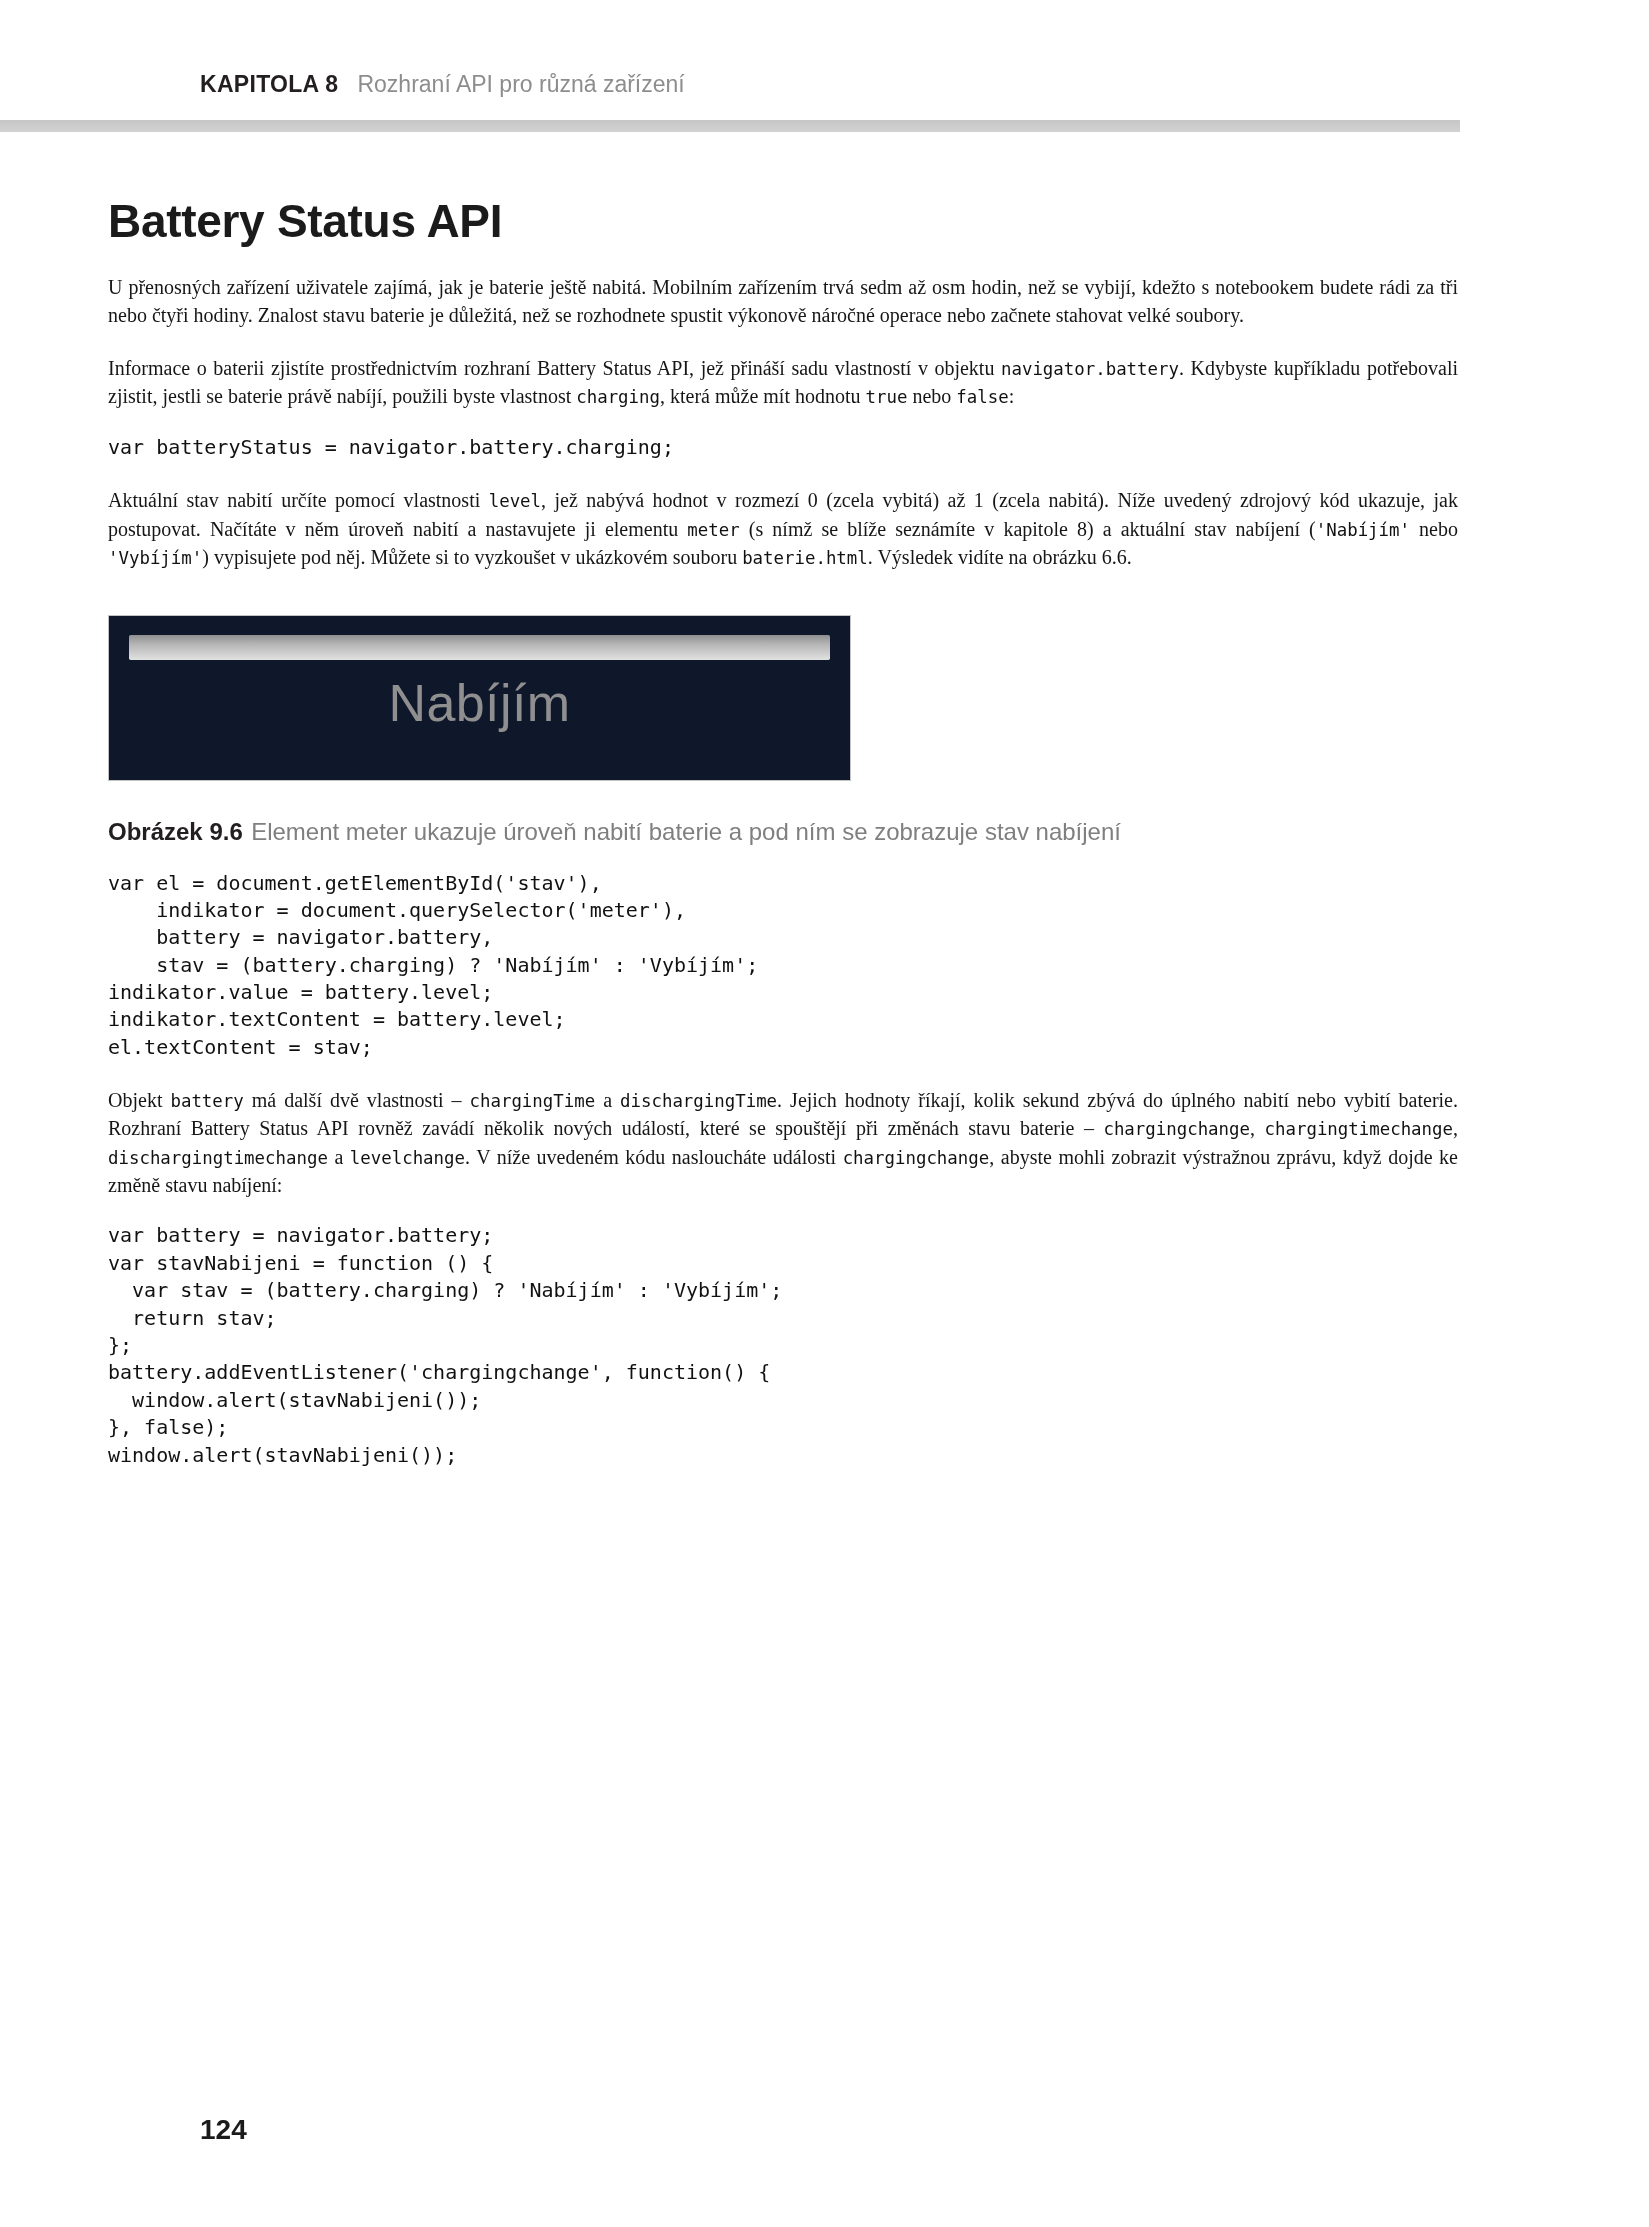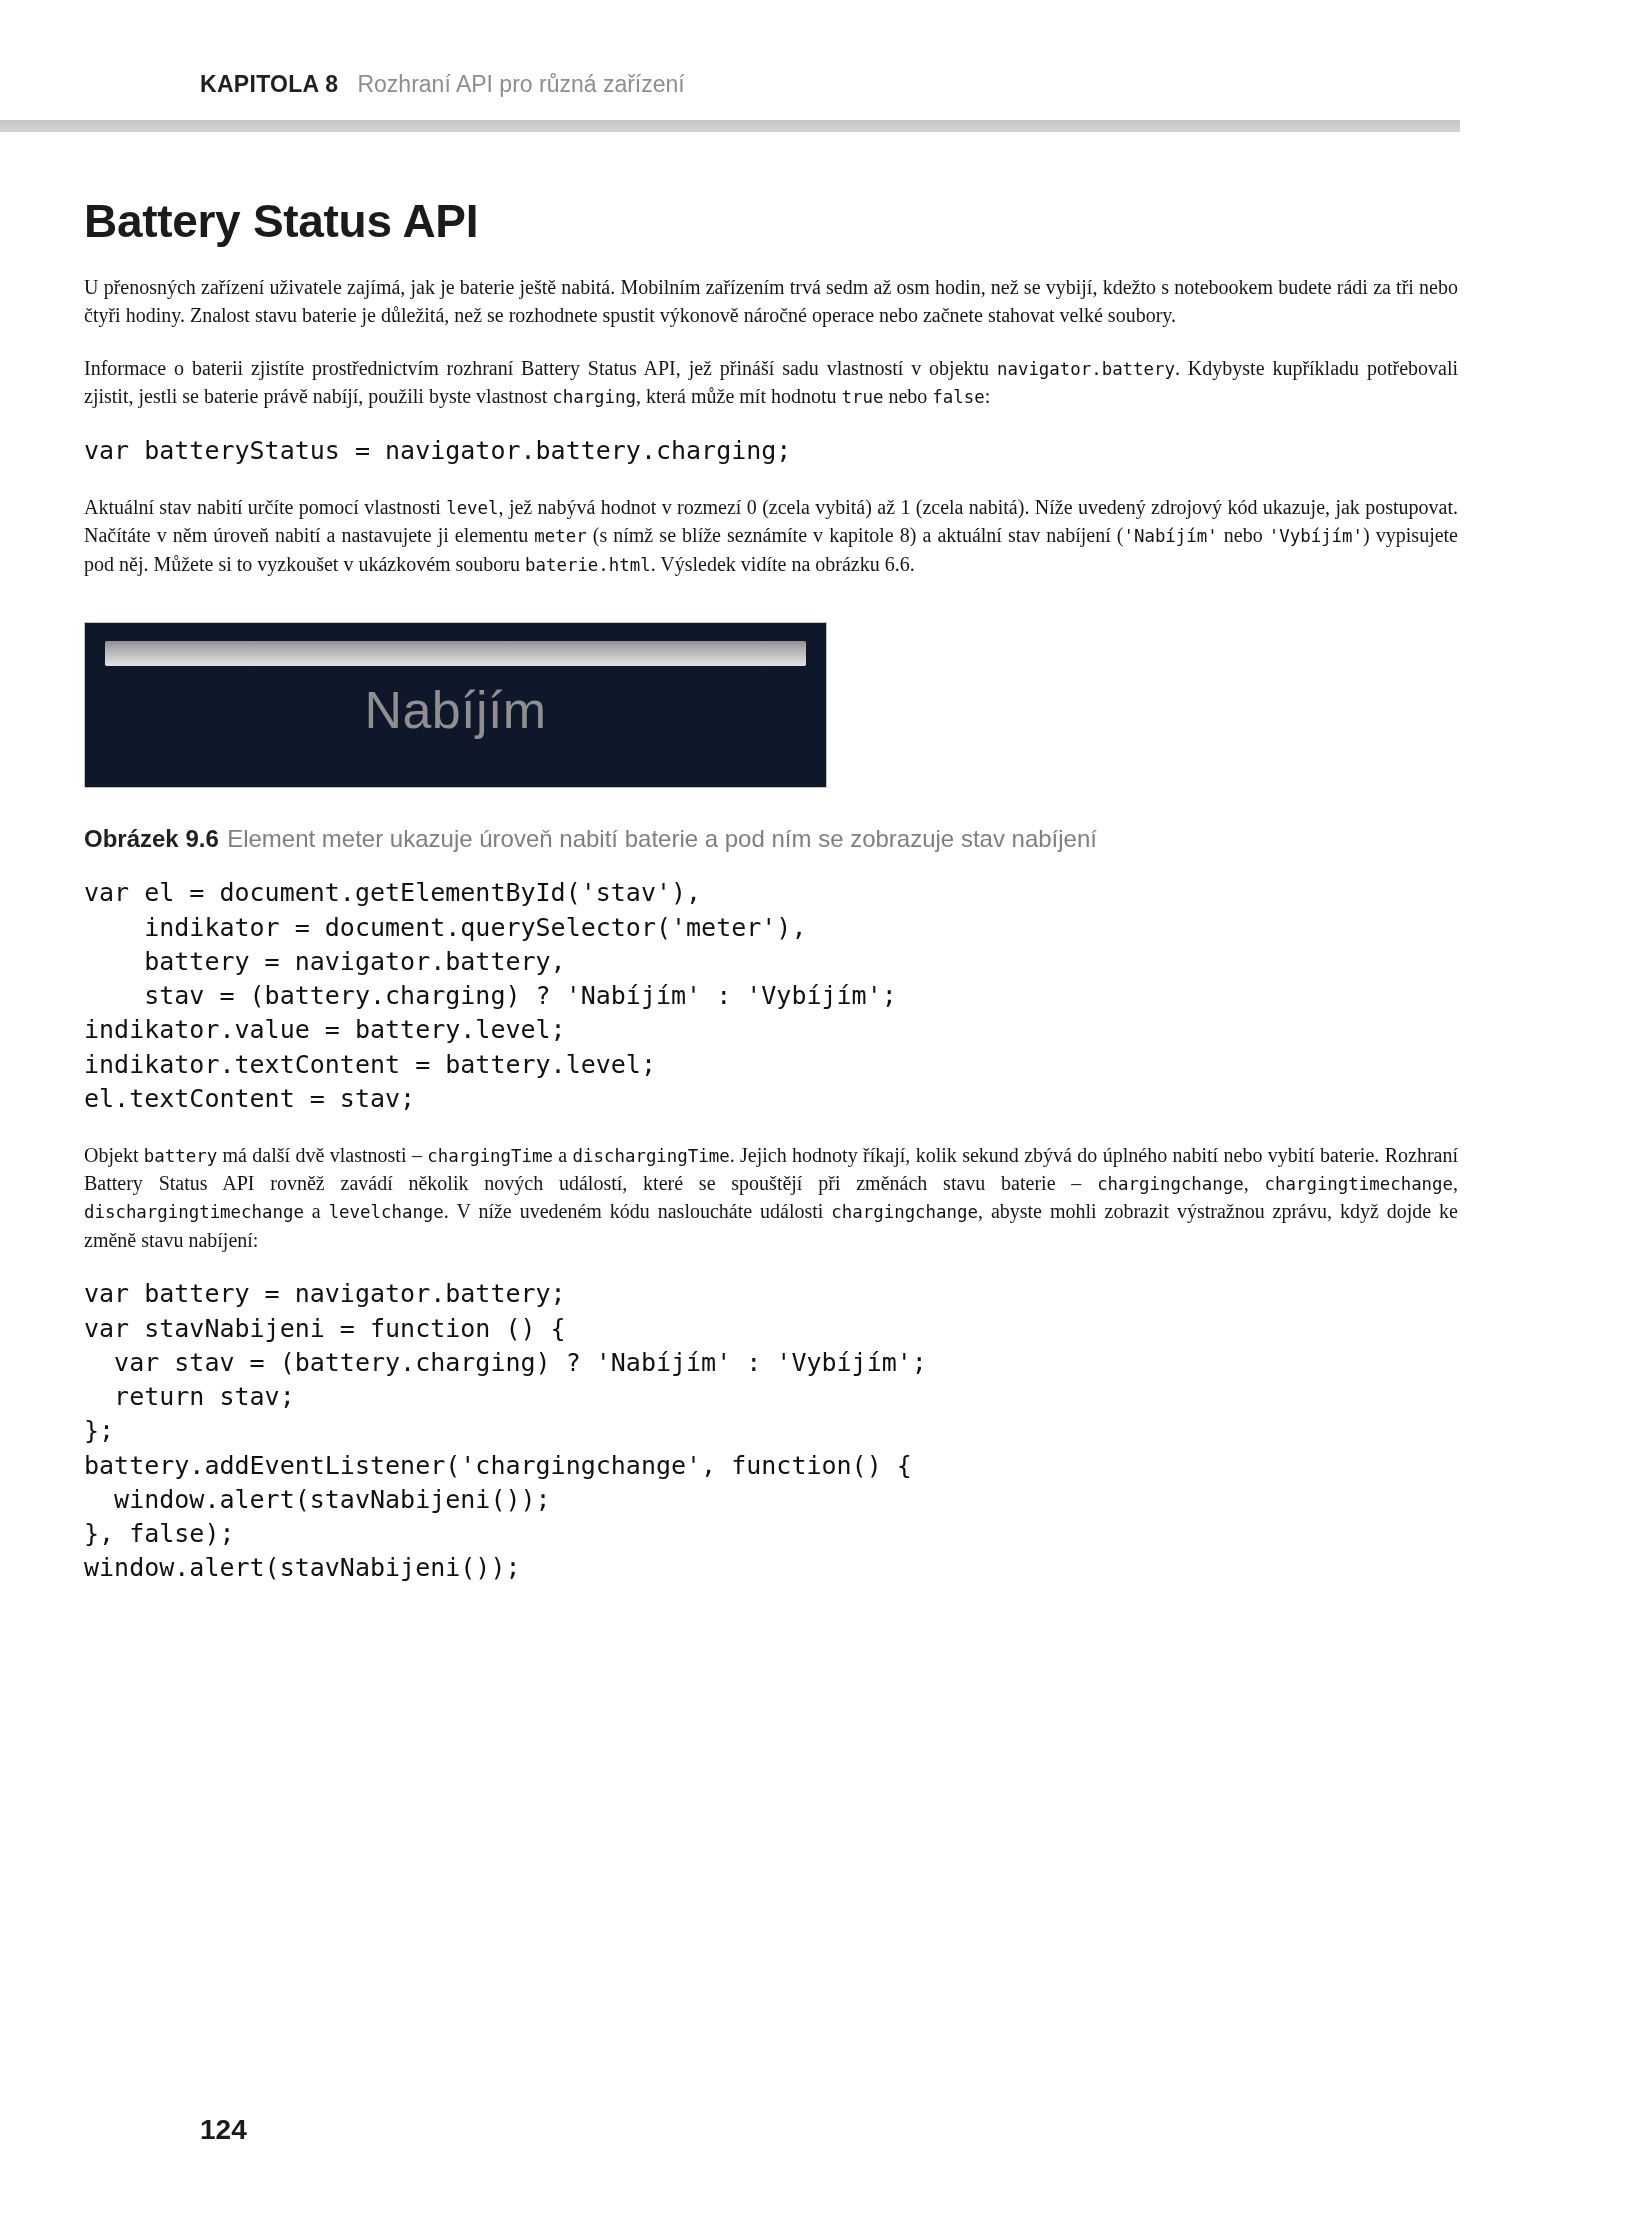--- a/index.html
+++ b/index.html
@@ -21,21 +21,21 @@
     white-space: nowrap;
   }
   .running-header .chapter { font-weight: 700; color: #231f20; letter-spacing: 0.3px; }
   .running-header .chapter-title { color: #8d8d8d; margin-left: 12.6px; font-weight: 400; }
   .header-band {
     margin-top: 22px;
     width: 1460px;
     height: 11.8px;
     background: linear-gradient(to bottom, #c6c6c6, #d2d2d2);
   }
-  .content { padding: 0 192px 0 84px; }
+  .content { padding: 0 192px 0 108px; }
   h1.page-title {
     margin: 62px 0 0 0;
     font-family: "Liberation Sans", sans-serif;
     font-weight: 600;
     font-size: 46px;
     color: #1b1b1b;
     letter-spacing: -0.3px;
   }
   .para {
     margin: 25px 0 0 0;
@@ -45,21 +45,21 @@
     color: #161616;
   }
   .icode, .para .icode {
     font-family: "DejaVu Sans Mono", monospace;
     font-size: 0.87em;
     color: #111111;
   }
   pre.code-block {
     margin: 23.5px 0 0 0;
     font-family: "DejaVu Sans Mono", monospace;
-    font-size: 25px;
+    font-size: 20px;
     line-height: 1.37;
     color: #111111;
     white-space: pre;
   }
   .figure-box {
     margin-top: 44px;
     width: 743px;
     height: 166px;
     border: 0.8px solid #c3c3c3;
     background: #0f172a;

